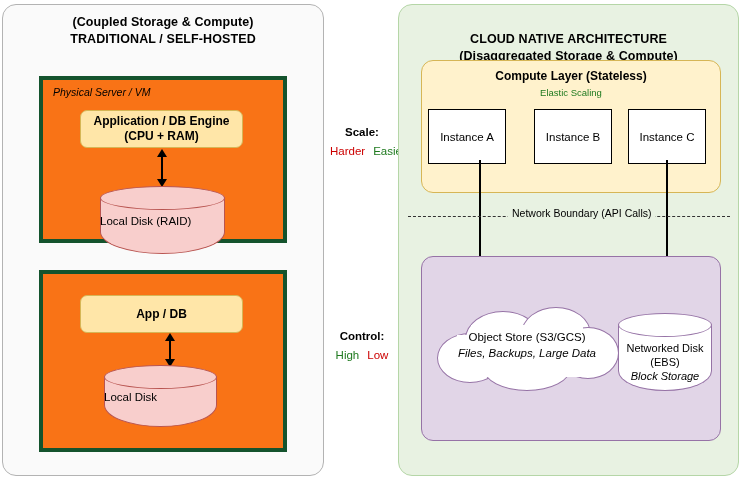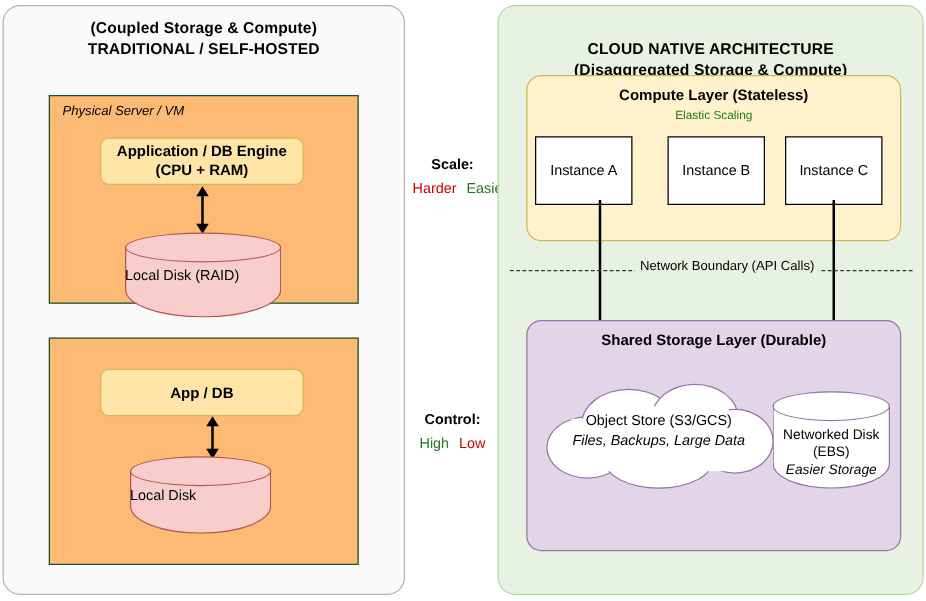--- a/index.html
+++ b/index.html
@@ -12,21 +12,21 @@
   
   .panel-left{left:2px;top:4px;width:322px;height:472px;background:#fafafa;
               border:1px solid #b3b3b3;border-radius:14px;}
   .panel-right{left:398px;top:4px;width:341px;height:472px;background:#e8f2e2;
                border:1px solid #b5d6a7;border-radius:14px;}
 
   .panel-title{width:100%;text-align:center;font-weight:bold;font-size:12.5px;
                line-height:17px;letter-spacing:.1px;}
 
   
-  .server-box{background:#fdba74;border:1px solid #14532d;padding-left:39px;}
+  .server-box{background:#f97316;border:4px solid #14532d;padding-left:39px;}
   .srv1{left:39px;top:76px;width:248px;height:167px;}
   .srv2{left:39px;top:270px;width:248px;height:182px;}
 
   .srv-caption{position:absolute;left:10px;top:6px;font-size:10.5px;
                font-style:italic;color:#000;}
 
   
   .app-box{background:#ffe6a8;border:1px solid #d6b656;border-radius:7px;
            display:flex;align-items:center;justify-content:center;
            text-align:center;font-weight:bold;font-size:12px;line-height:15px;}
@@ -216,21 +216,20 @@
 </div>
 <div class="conn connC">
   <div class="line"></div>
   <div class="head"></div>
 </div>
 
 <div class="abs netline"></div>
 <div class="abs netlabel">Network Boundary (API Calls)</div>
 
 <div class="abs storage">
-  <div class="t1">Shared Storage Layer (Durable)</div>
 
   <div class="cloud">
     <div class="pc c1"></div>
     <div class="pc c2"></div>
     <div class="pc c3"></div>
     <div class="pc c4"></div>
     <div class="pc c5"></div>
     <div class="pc fill"></div>
     <div class="pc fill2"></div>
     <div class="txt">
@@ -238,16 +237,16 @@
       <div class="l2">Files, Backups, Large Data</div>
     </div>
   </div>
 
   <div class="ncyl">
     <div class="body"></div>
     <div class="top"></div>
     <div class="txt">
       <div class="l1">Networked Disk</div>
       <div class="l2">(EBS)</div>
-      <div class="l3">Easier Storage</div>
+      <div class="l3">Block Storage</div>
     </div>
   </div>
 </div>
 
 </body></html>

